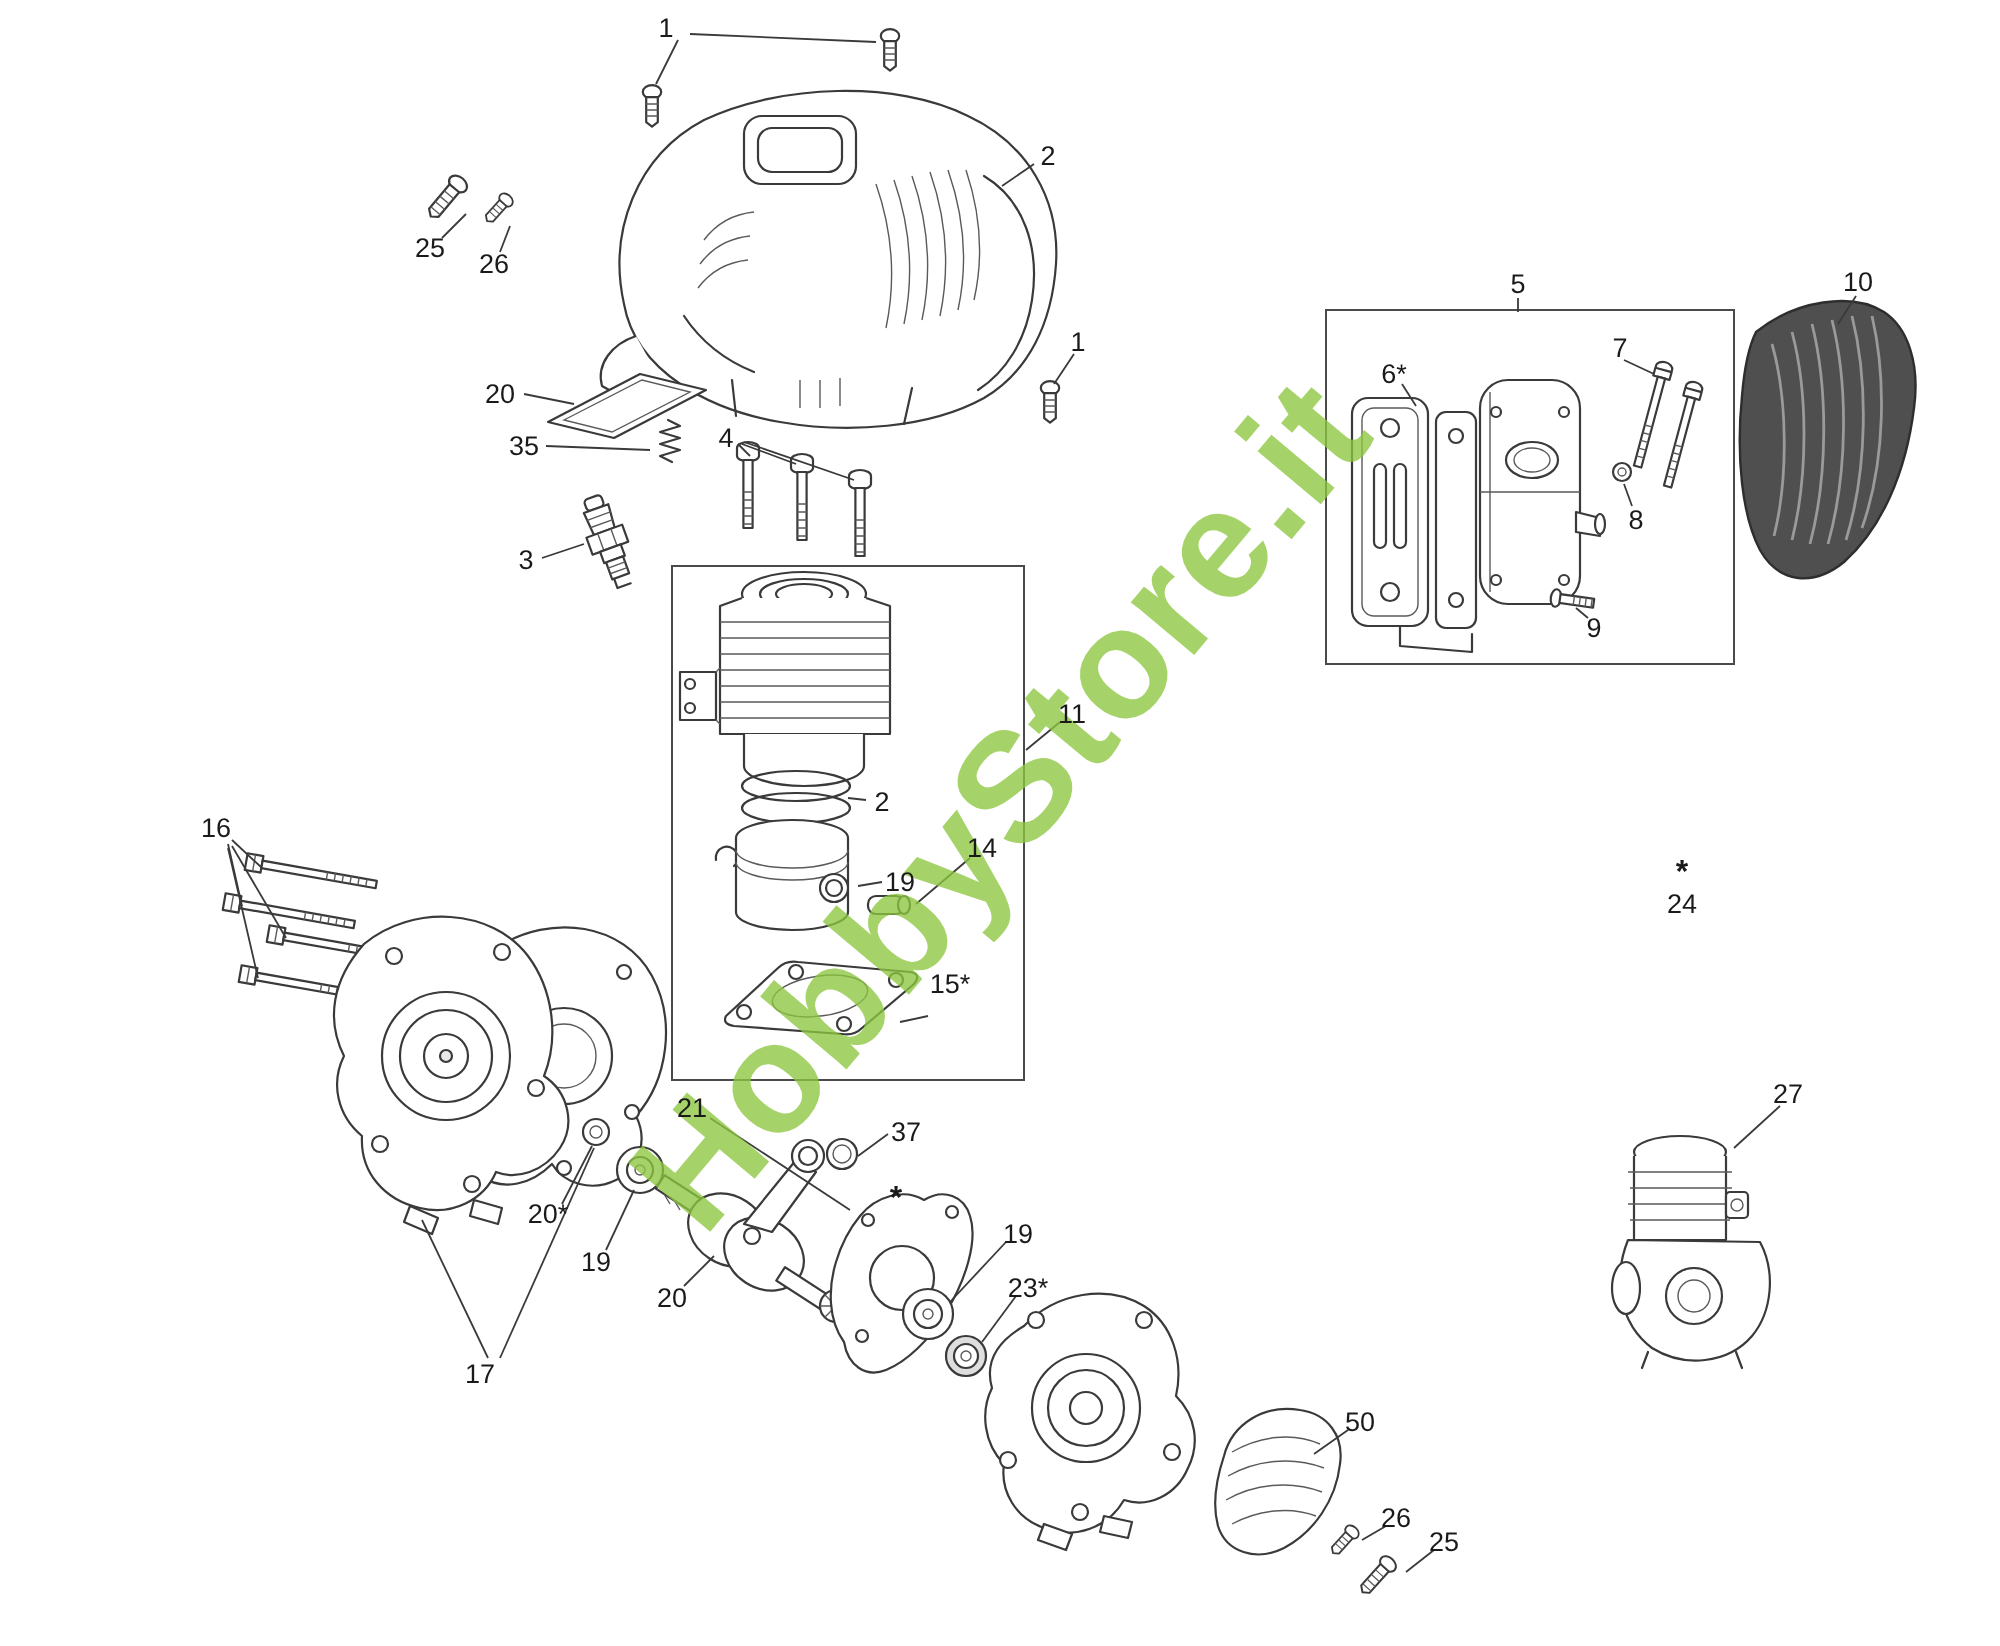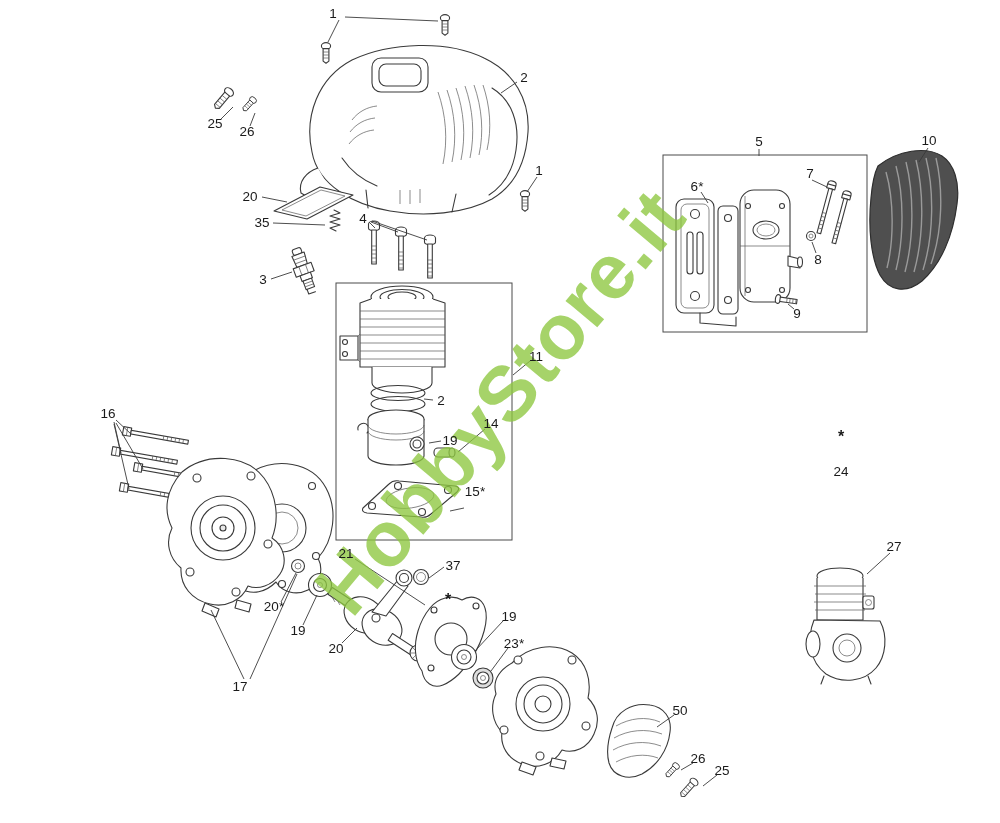--- a/index.html
+++ b/index.html
@@ -388,19 +388,19 @@
   <div class="callout" style="left:240px;top:687px">17</div>
   <div class="callout" style="left:274px;top:607px">20*</div>
   <div class="callout" style="left:298px;top:631px">19</div>
   <div class="callout" style="left:336px;top:649px">20</div>
   <div class="callout" style="left:346px;top:554px">21</div>
   <div class="callout callout-star" style="left:448px;top:600px">*</div>
   <div class="callout" style="left:453px;top:566px">37</div>
   <div class="callout" style="left:509px;top:617px">19</div>
   <div class="callout" style="left:514px;top:644px">23*</div>
   <div class="callout callout-star" style="left:841px;top:437px">*</div>
-  <div class="callout" style="left:841px;top:472px">24</div>
+  <div class="callout" style="left:841px;top:452px">24</div>
   <div class="callout" style="left:894px;top:547px">27</div>
   <div class="callout" style="left:680px;top:711px">50</div>
   <div class="callout" style="left:698px;top:759px">26</div>
   <div class="callout" style="left:722px;top:771px">25</div>
 
 </div>
 
 </body></html>

